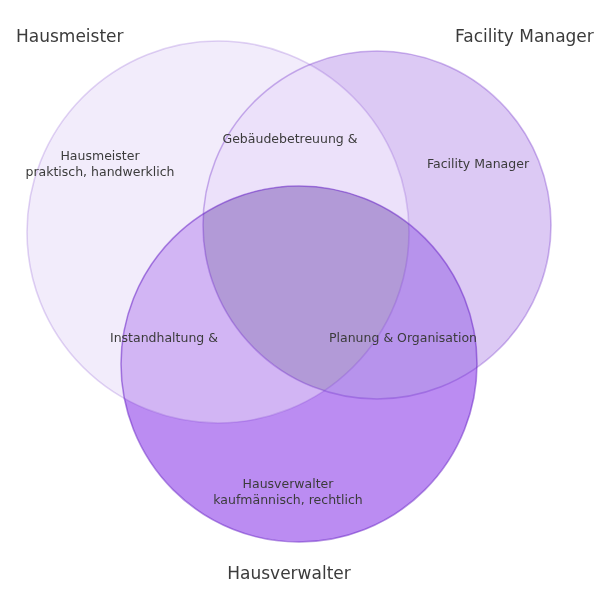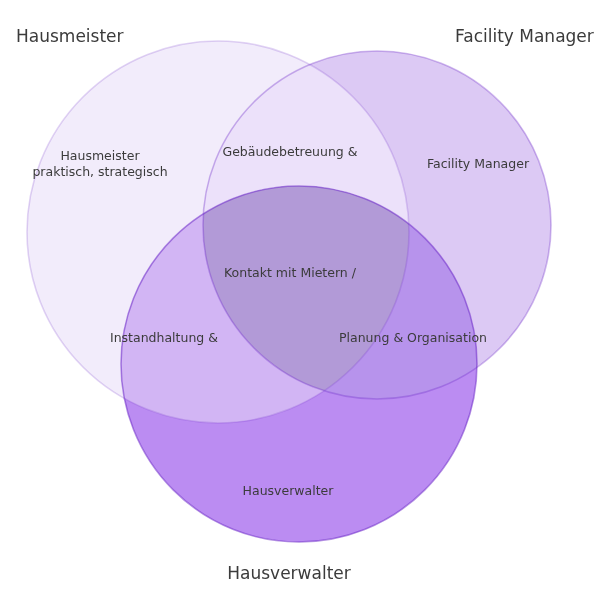--- a/index.html
+++ b/index.html
@@ -85,40 +85,40 @@
   </svg>
 
   <div class="label set-title" style="left:16px; top:26px;">Hausmeister</div>
 
   <div class="label set-title" style="left:455px; top:26px;">Facility Manager</div>
 
   <div class="label set-title centered-title" style="left:289px; top:573px;">Hausverwalter</div>
 
   <div class="label region-label" style="left:100px; top:163px;">
     <div>Hausmeister</div>
-    <div>praktisch, strategisch</div>
+    <div>praktisch, handwerklich</div>
   </div>
 
-  <div class="label region-label" style="left:290px; top:152px;">
+  <div class="label region-label" style="left:290px; top:139px;">
     <div>Gebäudebetreuung &amp;</div>
   </div>
 
   <div class="label region-label" style="left:478px; top:164px;">
     <div>Facility Manager</div>
   </div>
 
   <div class="label region-label" style="left:290px; top:273px;">
-    <div>Kontakt mit Mietern /</div>
   </div>
 
   <div class="label region-label" style="left:164px; top:338px;">
     <div>Instandhaltung &amp;</div>
   </div>
 
-  <div class="label region-label" style="left:413px; top:338px;">
+  <div class="label region-label" style="left:403px; top:338px;">
     <div>Planung &amp; Organisation</div>
   </div>
 
   <div class="label region-label" style="left:288px; top:491px;">
     <div>Hausverwalter</div>
+    <div>kaufmännisch, rechtlich</div>
   </div>
 
 </div>
 
 </body></html>

